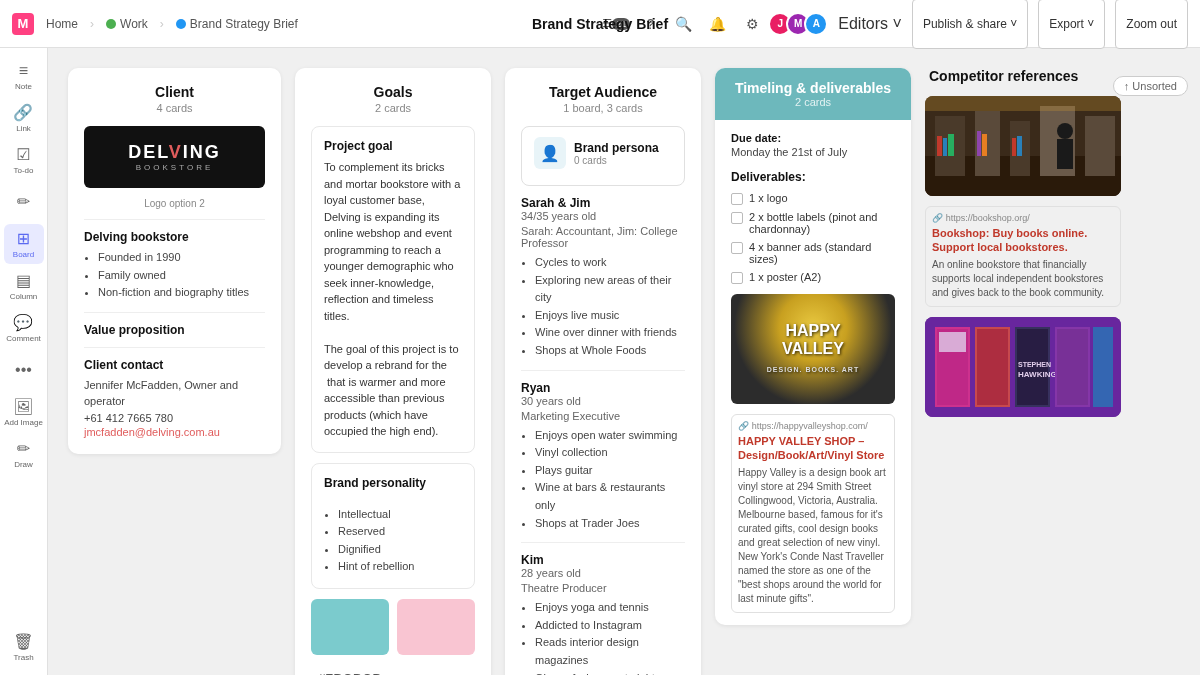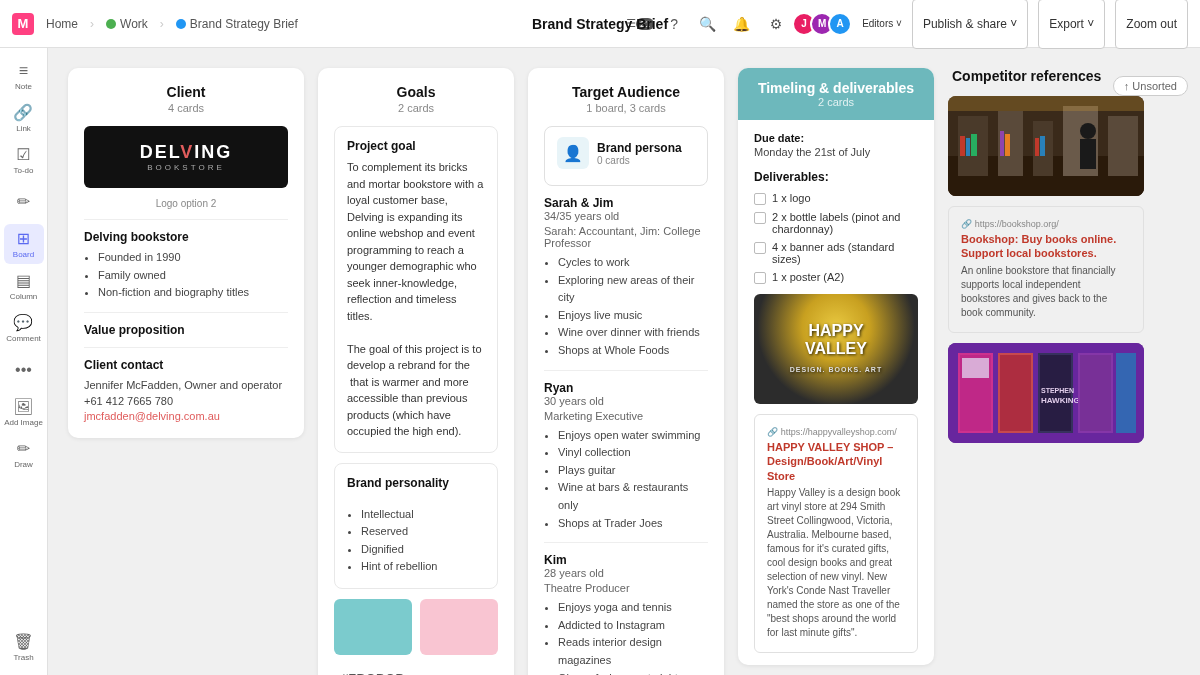--- a/index.html
+++ b/index.html
@@ -26,21 +26,21 @@
     .tab-dot-green { background: #4caf50; }
     .tab-dot-blue { background: #2196f3; }
     .logo-m { width: 22px; height: 22px; background: #ff4081; border-radius: 4px; display: flex; align-items: center; justify-content: center; color: #fff; font-weight: 900; font-size: 13px; }
     .top-icon { width: 24px; height: 24px; display: flex; align-items: center; justify-content: center; color: #555; font-size: 14px; cursor: pointer; }
     .badge { background: #555; color: #fff; font-size: 9px; padding: 1px 4px; border-radius: 8px; }
     .avatar-group { display: flex; }
     .avatar { width: 24px; height: 24px; border-radius: 50%; border: 2px solid #fff; margin-left: -6px; font-size: 10px; display: flex; align-items: center; justify-content: center; font-weight: 600; }
     .av1 { background: #e91e63; color: #fff; }
     .av2 { background: #9c27b0; color: #fff; }
     .av3 { background: #2196f3; color: #fff; }
-    .editors-btn { font-size: 10px; color: #333; cursor: pointer; display: flex; align-items: center; gap: 2px; }
+    .editors-btn { font-size: 16px; color: #333; cursor: pointer; display: flex; align-items: center; gap: 2px; }
     .btn-outline { border: 1px solid #ccc; border-radius: 4px; padding: 17px 10px; font-size: 12px; cursor: pointer; background: #fff; color: #333; display: flex; align-items: center; gap: 3px; }
 
     
     .left-sidebar {
       position: fixed;
       top: 48px; left: 0; bottom: 0;
       width: 48px;
       background: #fff;
       border-right: 1px solid #e0e0e0;
       display: flex;
@@ -87,21 +87,21 @@
       font-size: 11px;
       color: #666;
       z-index: 95;
     }
 
     
     .column-card {
       background: #fff;
       border-radius: 10px;
       padding: 16px;
-      width: 236px;
+      width: 213px;
       flex-shrink: 0;
       box-shadow: 0 1px 4px rgba(0,0,0,0.08);
     }
     .column-title { font-size: 14px; font-weight: 600; color: #111; text-align: center; margin-bottom: 2px; }
     .column-subtitle { font-size: 11px; color: #888; text-align: center; margin-bottom: 12px; }
     .card { background: #fff; border-radius: 8px; padding: 12px; margin-bottom: 10px; border: 1px solid #e8e8e8; }
     .card-text { font-size: 11px; color: #333; line-height: 1.5; }
     .logo-card { background: #111; border-radius: 6px; padding: 16px; text-align: center; margin-bottom: 10px; }
     .logo-text { color: #fff; font-size: 18px; font-weight: 700; letter-spacing: 2px; }
     .logo-sub { color: #aaa; font-size: 8px; letter-spacing: 3px; }
@@ -163,21 +163,21 @@
       border-radius: 6px;
       margin: 10px 0;
       background: #0f766e;
       display: flex; align-items: center; justify-content: center;
       overflow: hidden;
       position: relative;
     }
     .hv-bg { width: 100%; height: 100%; background: radial-gradient(circle at 50% 30%, #e8c840 0%, #c8a020 30%, #2c2c2c 70%); }
     .hv-text { position: absolute; color: #fff; font-weight: 900; font-size: 16px; text-align: center; text-shadow: 1px 1px 3px rgba(0,0,0,0.8); }
     .hv-sub { font-size: 7px; letter-spacing: 1px; color: #ddd; }
-    .link-card { border: 1px solid #e0e0e0; border-radius: 6px; padding: 12px; margin-top: 8px; }
+    .link-card { border: 1px solid #e0e0e0; border-radius: 6px; padding: 6px; margin-top: 8px; }
     .link-url { font-size: 9px; color: #888; margin-bottom: 3px; }
     .link-title { font-size: 11px; color: #c0392b; font-weight: 600; line-height: 1.3; }
     .link-desc { font-size: 10px; color: #555; line-height: 1.4; margin-top: 3px; }
     .competitor-title { font-size: 14px; font-weight: 600; color: #111; margin-bottom: 12px; padding: 0 4px; }
     .competitor-img {
       border-radius: 8px;
       overflow: hidden;
       margin-bottom: 10px;
     }
     .bookshop-img-top {

